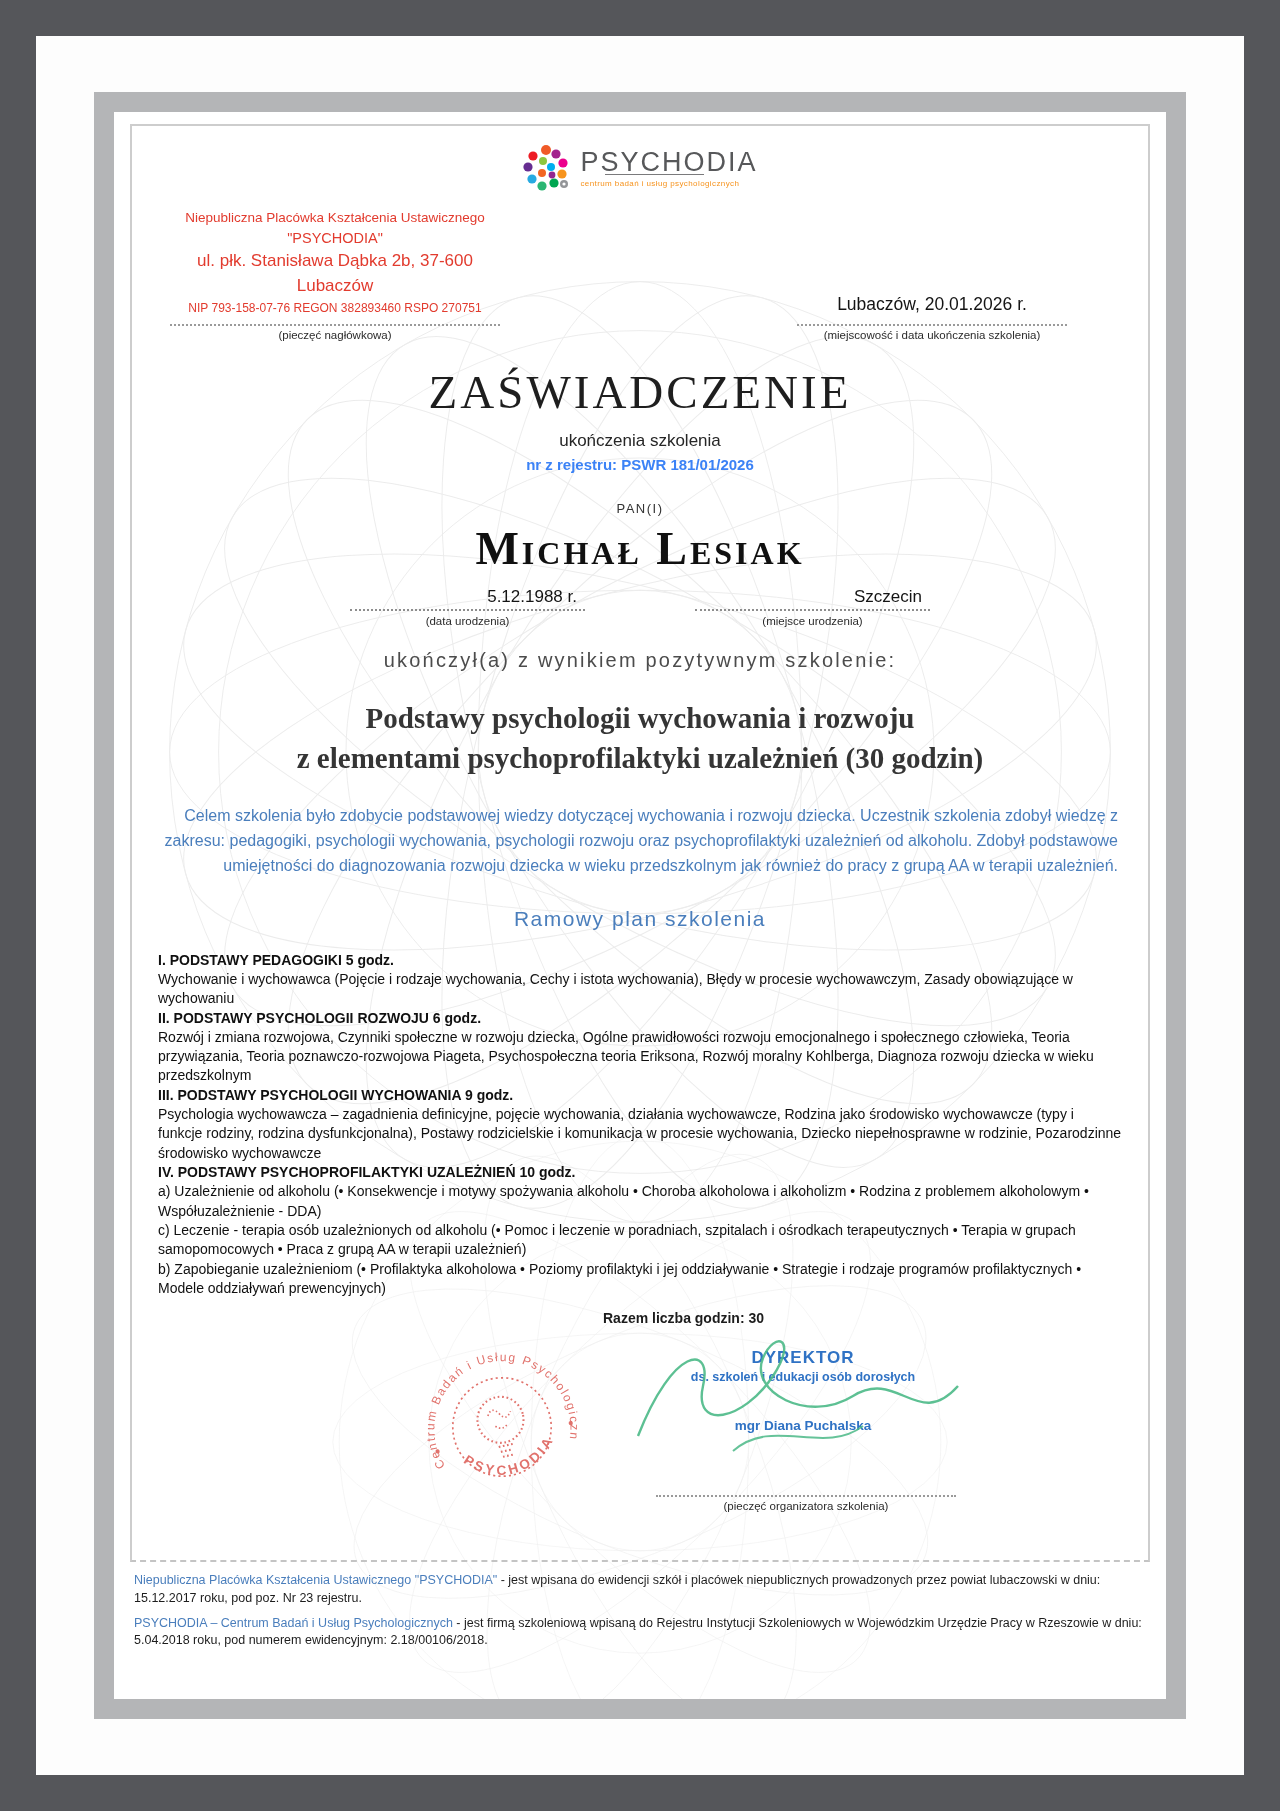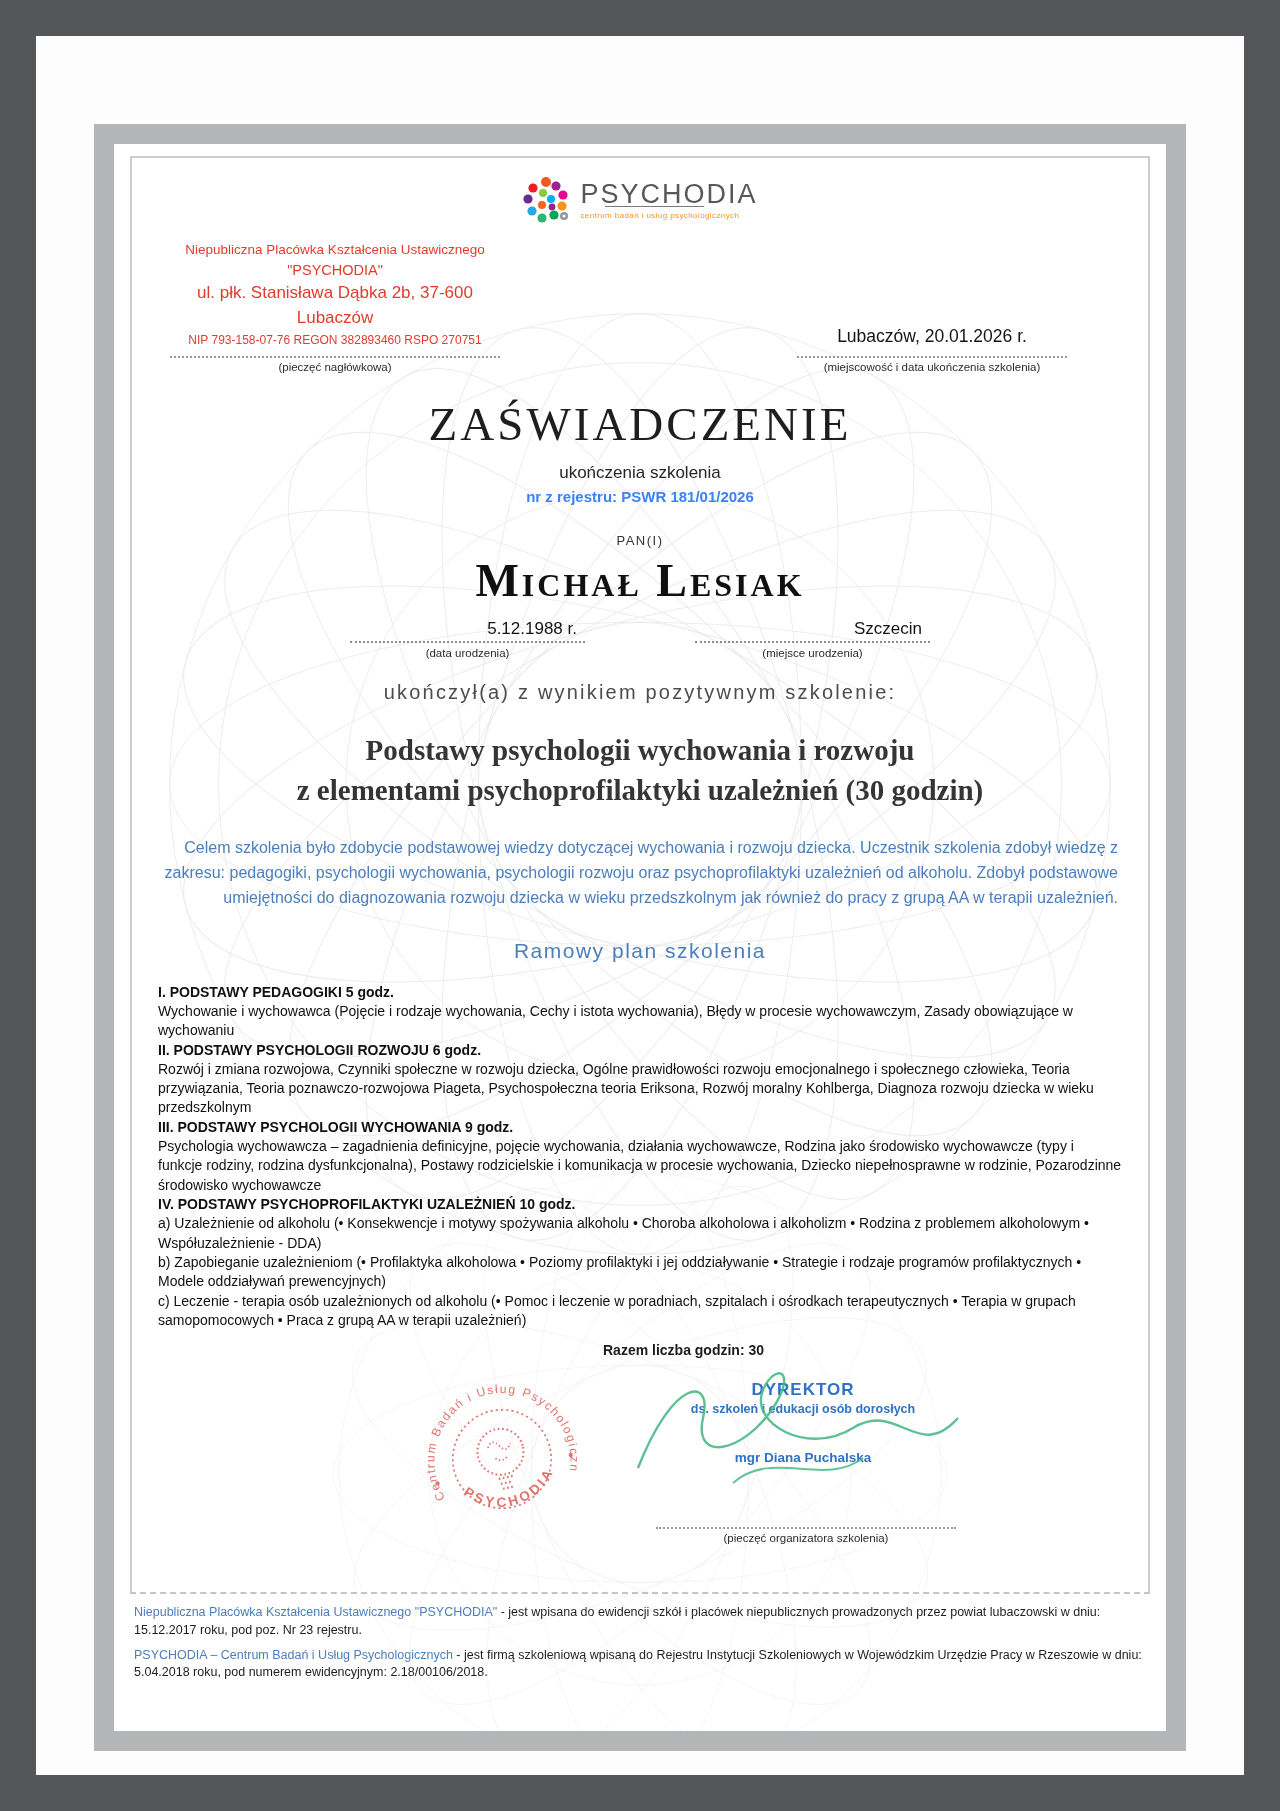--- a/index.html
+++ b/index.html
@@ -1,21 +1,21 @@
 <!DOCTYPE html>
 <html><head>
 <meta charset="utf-8">
 <style>
   html,body{margin:0;padding:0;background:#55565a;}
   *{box-sizing:border-box;}
   body{font-family:"Liberation Sans", sans-serif;color:#1c1c1c;}
 
   .outer{width:1280px;height:1811px;background:#55565a;padding:36px;}
   .mat-white{width:100%;height:100%;background:#fdfdfd;padding:56px 58px;}
-  .mat-gray{width:100%;height:100%;background:#b4b5b7;padding:20px;margin-top:32px;}
+  .mat-gray{width:100%;height:100%;background:#b4b5b7;padding:20px;}
   .page{width:100%;height:100%;background:#ffffff;position:relative;padding:12px 16px 0;overflow:hidden;}
 
   
   .wm{position:absolute;left:50%;transform:translateX(-50%);z-index:0;pointer-events:none;}
   .wm ellipse,.wm circle{fill:none;stroke:#d9d9d9;stroke-width:1;}
 
   .frame{position:relative;z-index:1;border:2px solid #cdcdcd;border-bottom:2px dashed #c4c4c4;
          padding:16px 26px 8px;}
 
   
@@ -202,22 +202,22 @@
                 <div class="plan-title">II. PODSTAWY PSYCHOLOGII ROZWOJU  6 godz.</div>
                 <div class="plan-line">Rozwój i zmiana rozwojowa, Czynniki społeczne w rozwoju dziecka, Ogólne prawidłowości rozwoju emocjonalnego i społecznego człowieka, Teoria przywiązania, Teoria poznawczo-rozwojowa Piageta, Psychospołeczna teoria Eriksona, Rozwój moralny Kohlberga, Diagnoza rozwoju dziecka w wieku przedszkolnym</div>
               </div>
               <div class="plan-section">
                 <div class="plan-title">III. PODSTAWY PSYCHOLOGII WYCHOWANIA 9 godz.</div>
                 <div class="plan-line">Psychologia wychowawcza – zagadnienia definicyjne, pojęcie wychowania, działania wychowawcze, Rodzina jako środowisko wychowawcze (typy i funkcje rodziny, rodzina dysfunkcjonalna), Postawy rodzicielskie i komunikacja w procesie wychowania, Dziecko niepełnosprawne w rodzinie, Pozarodzinne środowisko wychowawcze</div>
               </div>
               <div class="plan-section">
                 <div class="plan-title">IV. PODSTAWY PSYCHOPROFILAKTYKI UZALEŻNIEŃ 10 godz.</div>
                 <div class="plan-line">a) Uzależnienie od alkoholu (• Konsekwencje i motywy spożywania alkoholu • Choroba alkoholowa i alkoholizm • Rodzina z problemem alkoholowym • Współuzależnienie - DDA)</div>
+                <div class="plan-line">c) Leczenie - terapia osób uzależnionych od alkoholu (• Pomoc i leczenie w poradniach, szpitalach i ośrodkach terapeutycznych • Terapia w grupach samopomocowych • Praca z grupą AA w terapii uzależnień)</div>
                 <div class="plan-line">b) Zapobieganie uzależnieniom (• Profilaktyka alkoholowa • Poziomy profilaktyki i jej oddziaływanie • Strategie i rodzaje programów profilaktycznych • Modele oddziaływań prewencyjnych)</div>
-                <div class="plan-line">c) Leczenie - terapia osób uzależnionych od alkoholu (• Pomoc i leczenie w poradniach, szpitalach i ośrodkach terapeutycznych • Terapia w grupach samopomocowych • Praca z grupą AA w terapii uzależnień)</div>
               </div>
             </div>
 
       <div class="plan-total">Razem liczba godzin: 30</div>
 
       <div class="sign-row">
 
         <svg class="stamp" width="178" height="178" viewBox="0 0 170 170" style="transform:rotate(-12deg);">
           <defs>
             <path id="arcTop" d="M 25,112 A 65,65 0 1 1 145,112" fill="none"></path>

